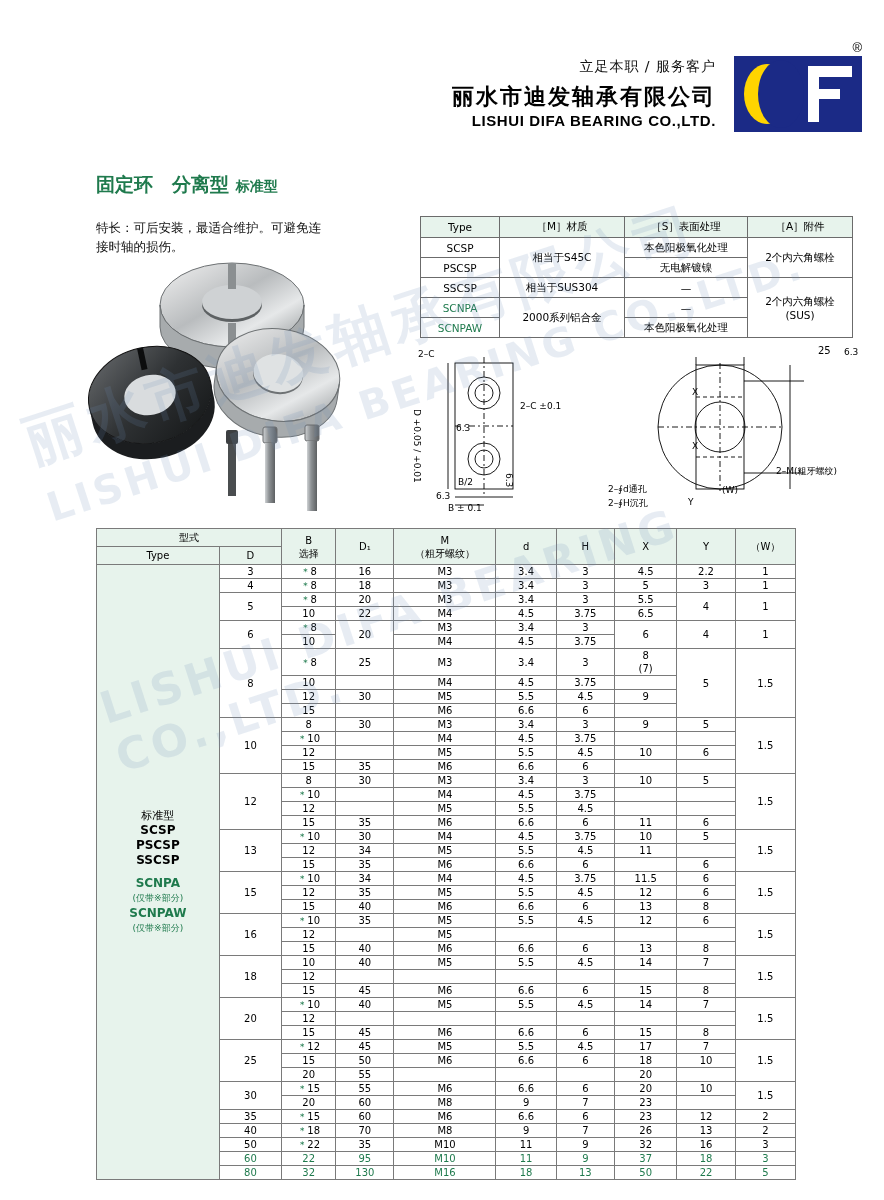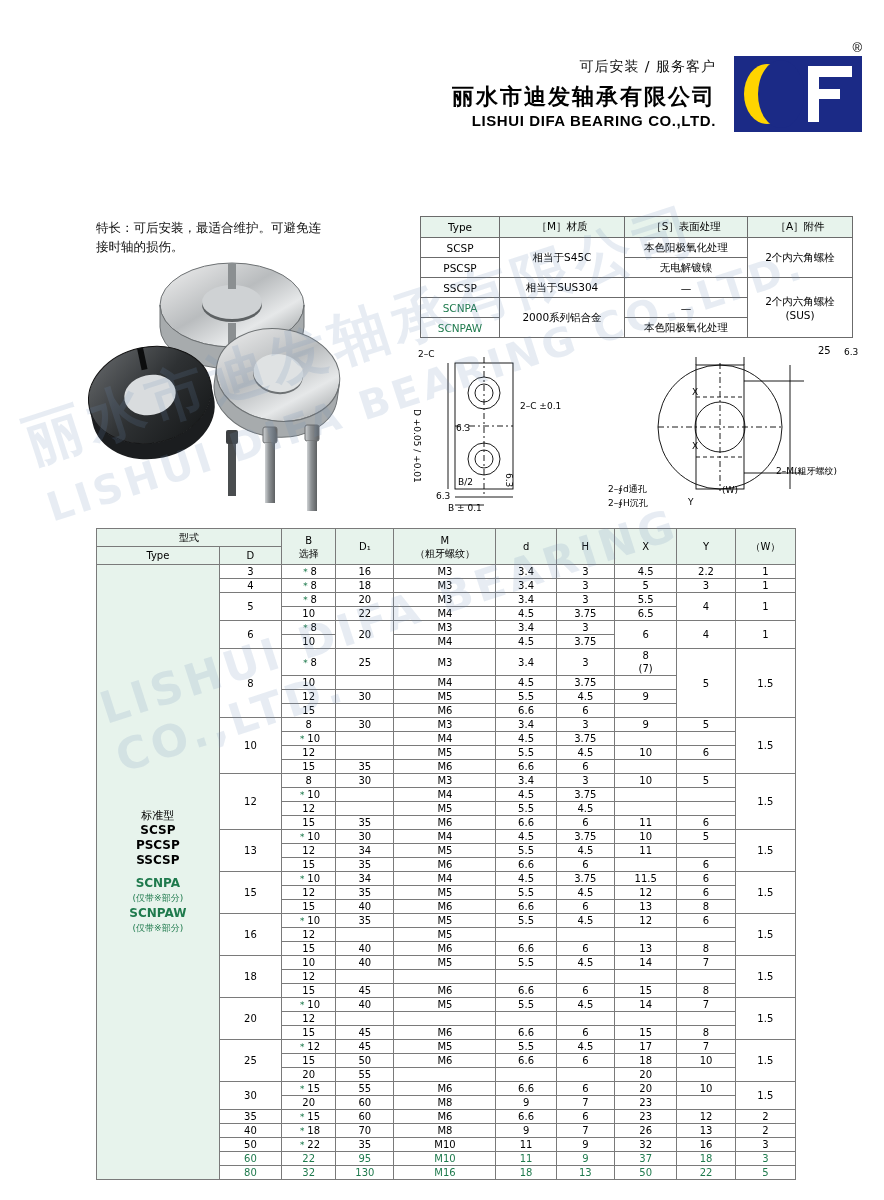--- a/index.html
+++ b/index.html
@@ -78,32 +78,36 @@
   .wm2{position:absolute;left:90px;top:560px;transform:rotate(-18deg);opacity:.16;
       font-family:"DejaVu Sans", sans-serif;color:#6f8fb8;font-weight:bold;font-size:44px;letter-spacing:4px;pointer-events:none;}
 </style>
 </head>
 <body>
 
 <div class="page">
 
   <div class="header">
     <div class="reg-mark">®</div>
-    <div class="slogan">可后安装 / 服务客户</div>
+    <div class="slogan">立足本职 / 服务客户</div>
     <div class="cn-name">丽水市迪发轴承有限公司</div>
     <div class="en-name">LISHUI DIFA BEARING CO.,LTD.</div>
     <div class="logo">
       <div class="moon"></div>
       <div class="moon-cut"></div>
       <div class="fstem"></div>
       <div class="fbar1"></div>
       <div class="fbar2"></div>
     </div>
   </div>
 
+  <div class="title-cn">
+    <span>固定环　分离型</span>
+    <span class="sub">标准型</span>
+  </div>
   <div class="feature">特长：可后安装，最适合维护。可避免连接时轴的损伤。</div>
 
   <div class="photos">
     <svg width="320" height="260" viewBox="0 0 320 260">
       <defs>
         <linearGradient id="steel" x1="0" y1="0" x2="1" y2="1">
           <stop offset="0%" stop-color="#f2f2f2"></stop>
             <stop offset="45%" stop-color="#b9bcbe"></stop>
           <stop offset="70%" stop-color="#e6e8e9"></stop>
             <stop offset="100%" stop-color="#8e9294"></stop>

